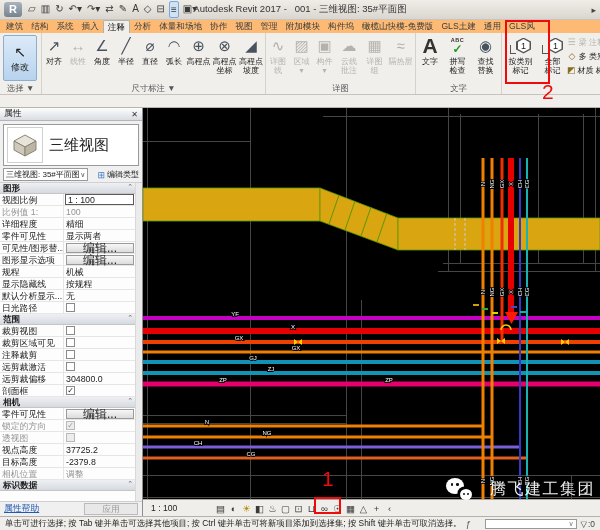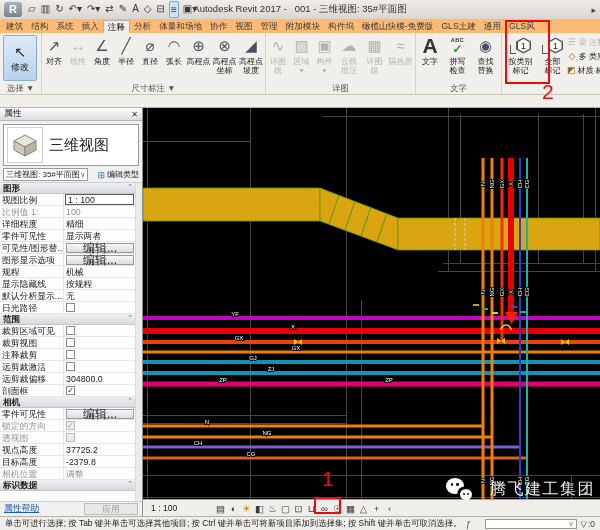--- a/index.html
+++ b/index.html
@@ -372,25 +372,25 @@
           </div>
           <div class="prow">
             <span class="plab">日光路径</span>
             <span class="chk"></span>
           </div>
           <div class="sechdr">
             <span>范围</span>
             <span class="pin">⌃</span>
           </div>
           <div class="prow">
+            <span class="plab">裁剪视图</span>
+            <span class="chk"></span>
+          </div>
+          <div class="prow">
             <span class="plab">裁剪区域可见</span>
-            <span class="chk"></span>
-          </div>
-          <div class="prow">
-            <span class="plab">裁剪视图</span>
             <span class="chk"></span>
           </div>
           <div class="prow">
             <span class="plab">注释裁剪</span>
             <span class="chk"></span>
           </div>
           <div class="prow">
             <span class="plab">远剪裁激活</span>
             <span class="chk"></span>
           </div>

